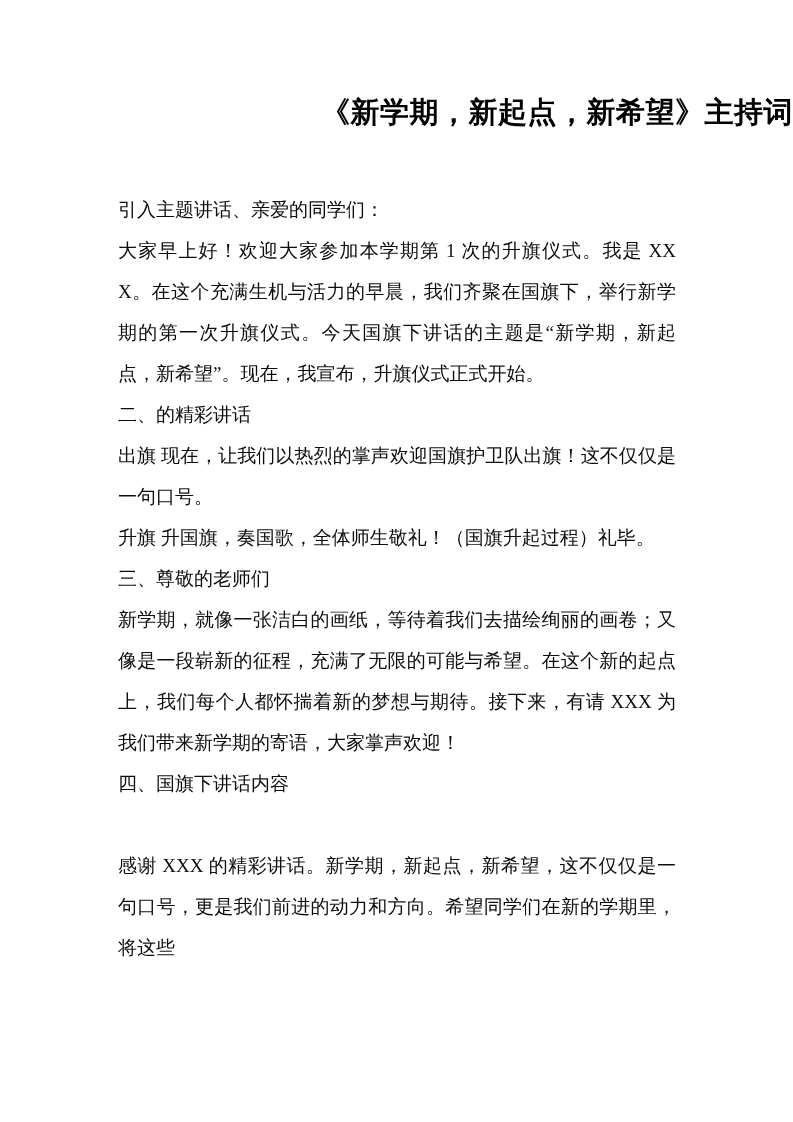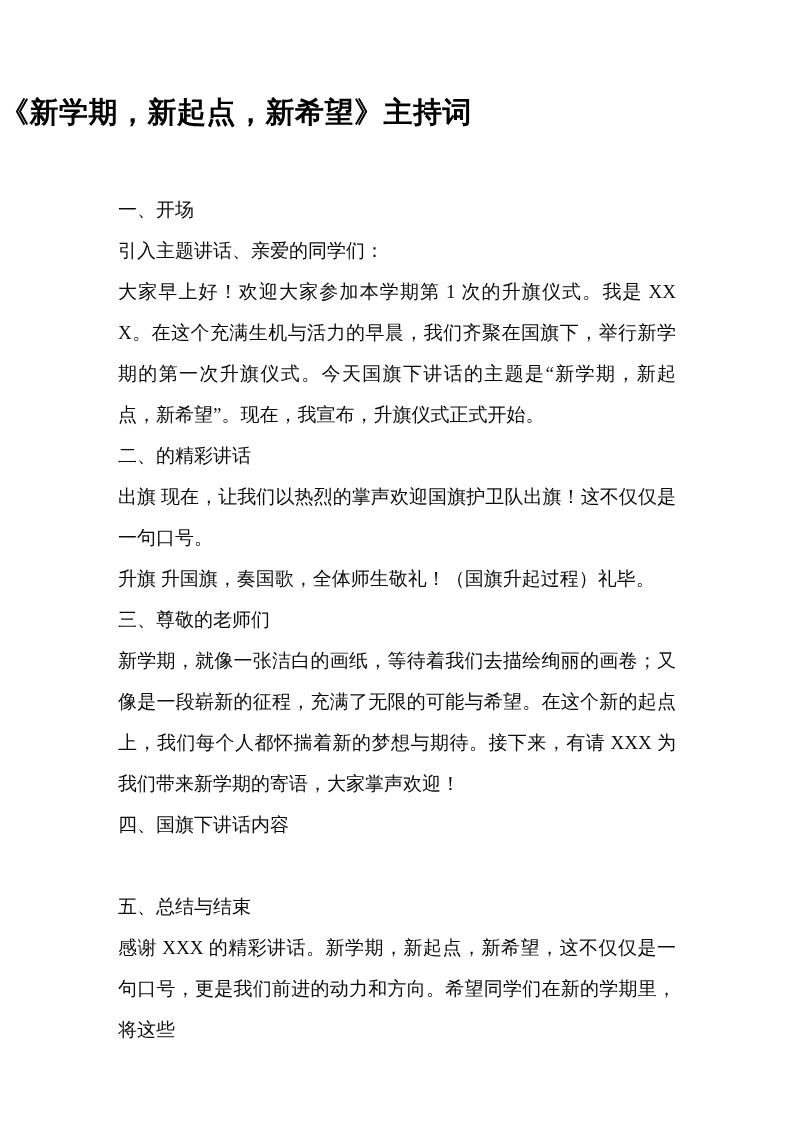--- a/index.html
+++ b/index.html
@@ -14,21 +14,21 @@
     height: 1122px;
     margin: 0 auto;
     background: #ffffff;
     color: #000000;
     font-family: "Liberation Serif", "DejaVu Serif", serif;
     overflow: hidden;
   }
   .doc-title {
     margin: 0;
     padding-top: 90px;
-    text-align: left;
+    text-align: right;
     font-size: 29px;
     line-height: 44px;
     font-weight: bold;
     letter-spacing: 0.5px;
     color: #000000;
   }
   .doc-body {
     margin: 55px 117px 0 118px;
     font-size: 19px;
     line-height: 41px;
@@ -43,26 +43,24 @@
   .para.empty {
     min-height: 41px;
   }
 </style>
 </head>
 <body>
 
 <div class="page">
   <h1 class="doc-title">《新学期，新起点，新希望》主持词</h1>
   <div class="doc-body">
-      <p class="para">一、开场</p>
       <p class="para">引入主题讲话、亲爱的同学们：</p>
       <p class="para">大家早上好！欢迎大家参加本学期第 1 次的升旗仪式。我是 XXX。在这个充满生机与活力的早晨，我们齐聚在国旗下，举行新学期的第一次升旗仪式。今天国旗下讲话的主题是“新学期，新起点，新希望”。现在，我宣布，升旗仪式正式开始。</p>
       <p class="para">二、的精彩讲话</p>
       <p class="para">出旗 现在，让我们以热烈的掌声欢迎国旗护卫队出旗！这不仅仅是一句口号。</p>
       <p class="para">升旗 升国旗，奏国歌，全体师生敬礼！（国旗升起过程）礼毕。</p>
       <p class="para">三、尊敬的老师们</p>
       <p class="para">新学期，就像一张洁白的画纸，等待着我们去描绘绚丽的画卷；又像是一段崭新的征程，充满了无限的可能与希望。在这个新的起点上，我们每个人都怀揣着新的梦想与期待。接下来，有请 XXX 为我们带来新学期的寄语，大家掌声欢迎！</p>
       <p class="para">四、国旗下讲话内容</p>
       <p class="para empty">&nbsp;</p>
-      <p class="para">五、总结与结束</p>
       <p class="para">感谢 XXX 的精彩讲话。新学期，新起点，新希望，这不仅仅是一句口号，更是我们前进的动力和方向。希望同学们在新的学期里，将这些</p>
     </div>
 </div>
 
 </body></html>

